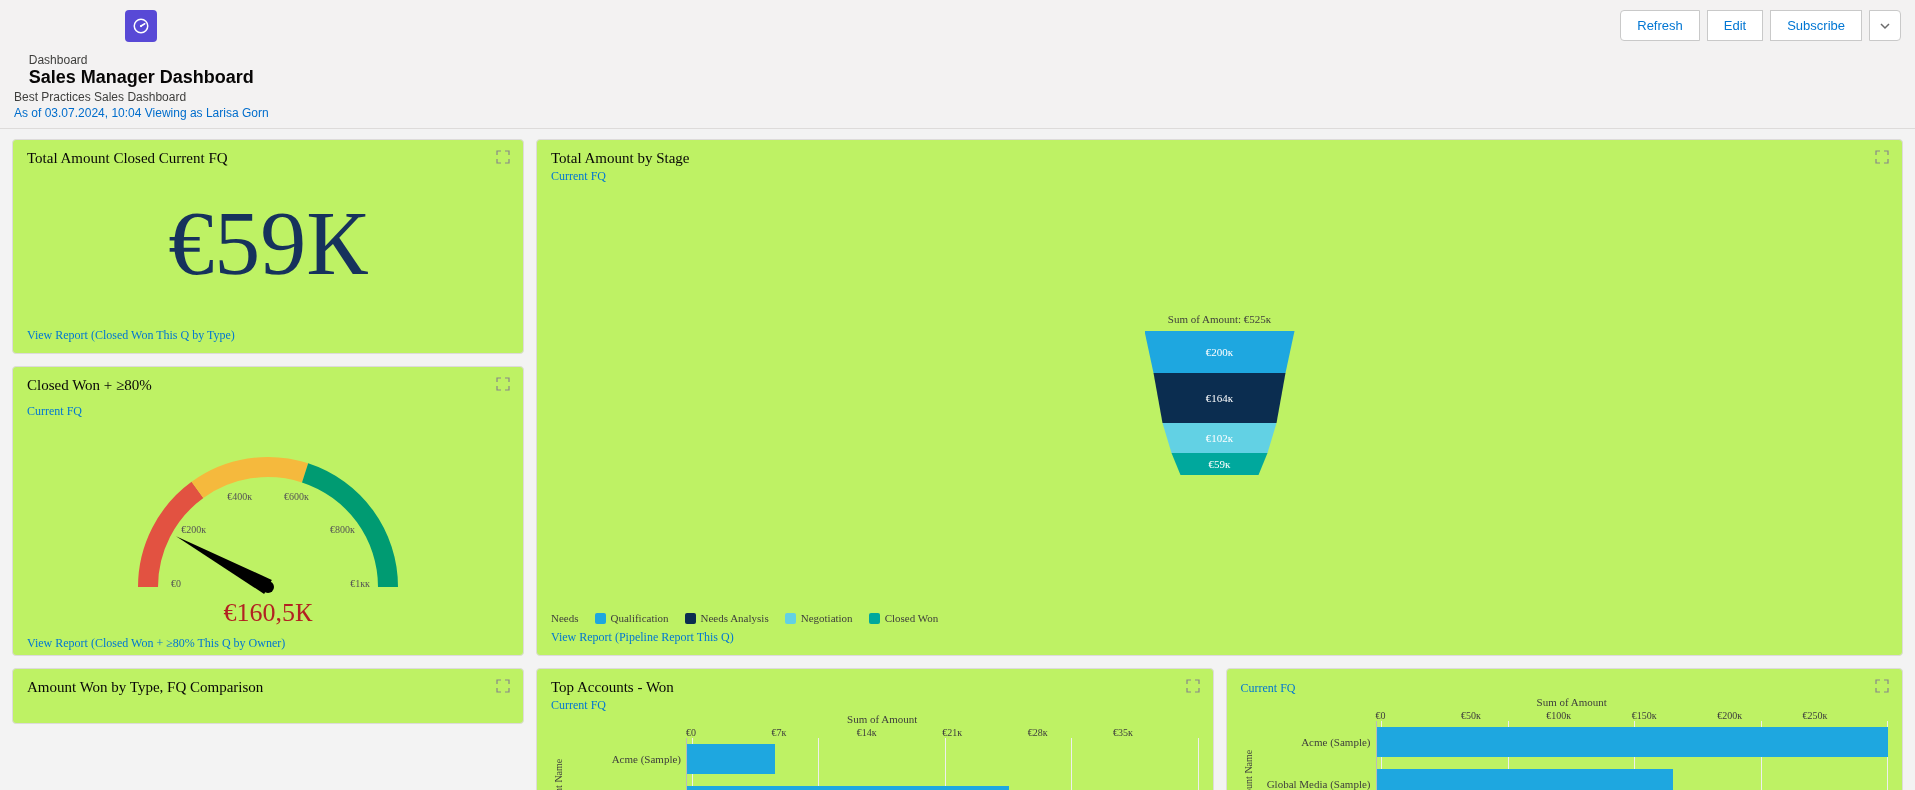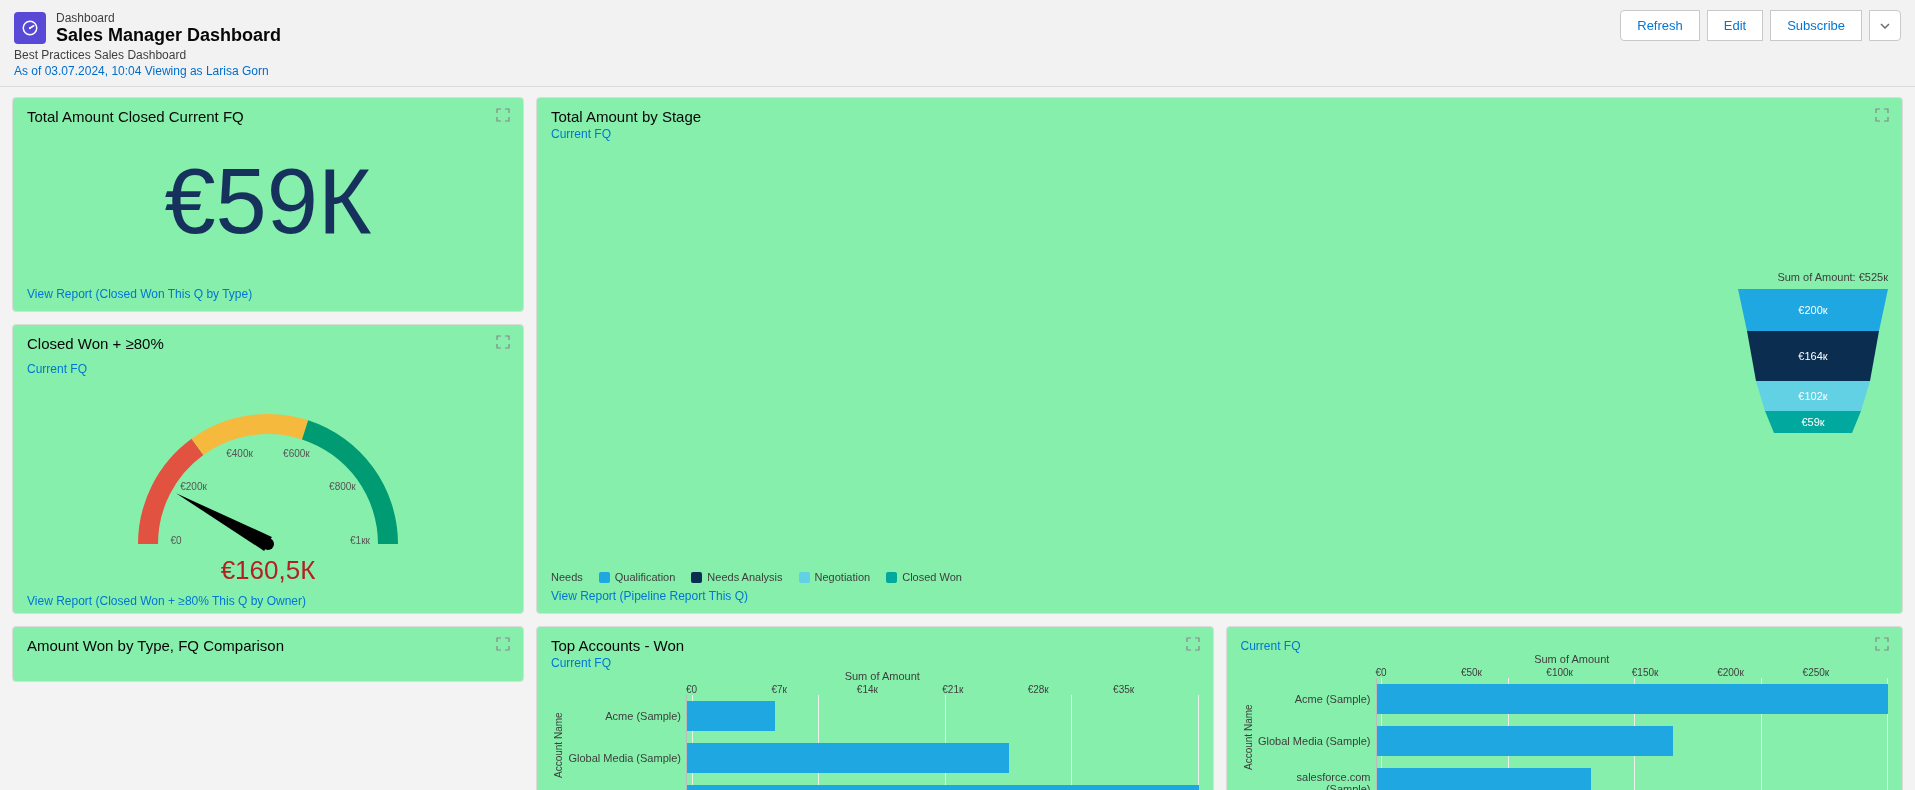--- a/index.html
+++ b/index.html
@@ -13,21 +13,21 @@
   
   .page-header {
     background: #f3f2f2;
     border-bottom: 1px solid #dddbda;
     padding: 10px 14px 8px 14px;
     display: flex;
     justify-content: space-between;
     align-items: flex-start;
   }
   .hdr-left { display: flex; flex-direction: column; }
-  .hdr-titleblock { display: flex; align-items: center; gap: 10px; }
+  .hdr-titleblock { display: flex; align-items: center; gap: 10px; flex-direction: column; }
   .hdr-icon {
     width: 32px; height: 32px; background:#5849d6; border-radius:4px;
     display:flex; align-items:center; justify-content:center;
   }
   .hdr-labels small { font-size: 12px; color:#3e3e3c; }
   .hdr-labels h1 { font-size: 18px; font-weight: 700; color:#080707; }
   .hdr-desc { font-size: 12px; color:#3e3e3c; margin-top:2px; }
   .hdr-meta { font-size: 12px; color:#006dcc; margin-top:2px; }
   .hdr-actions { display:flex; gap:8px; }
   .hdr-actions button {
@@ -42,23 +42,23 @@
 
   
   .grid {
     padding: 10px 12px;
     display: grid;
     grid-template-columns: 512px 1fr;
     grid-template-rows: 215px 290px auto;
     gap: 12px;
   }
   .card {
-    background:#86efac; border:1px solid #dddbda; border-radius:4px;
+    background:#bef264; border:1px solid #dddbda; border-radius:4px;
     padding: 10px 14px 10px 14px; position:relative;
-    display:flex; flex-direction:column;
+    display:flex; flex-direction:column;font-family:Liberation Serif, serif;
   }
   .card-title { font-size:15px; color:#080707; }
   .card-sub { font-size:12px; color:#0176d3; margin-top:2px;}
   .expand-btn {
     position:absolute; top:8px; right:10px; width:20px; height:20px;
     background:none;border:none;cursor:pointer;color:#706e6b;
   }
   .report-link { font-size:12px; color:#0176d3; cursor:pointer; }
 
   
@@ -68,21 +68,21 @@
     padding-bottom:10px;
   }
 
   
   #card-funnel { grid-column:2; grid-row: 1 / span 2; }
   #card-gauge  { grid-column:1; grid-row:2;gap:8px; }
   #card-typecmp{ grid-column:1; grid-row:3; height:56px; padding-top:10px;}
   
 
   
-  .funnel-wrap { flex:1; display:flex; flex-direction:column; align-items:flex-end; justify-content:center; }
+  .funnel-wrap { flex:1; display:flex; flex-direction:column; align-items:center; justify-content:center; }
   .funnel-caption{ font-size:11px; color:#3e3e3c; margin-bottom:6px;}
   .funnel { width:150px; }
   .funnel .seg {
     color:#fff; font-size:11px; display:flex; align-items:center; justify-content:center;
     margin:0 auto;
   }
   .legend { display:flex; gap:16px; align-items:center; font-size:11px; color:#3e3e3c; margin-top:8px;}
   .legend .lg { display:flex; align-items:center; gap:5px;}
   .legend .sw { width:11px; height:11px; border-radius:2px;}
 

